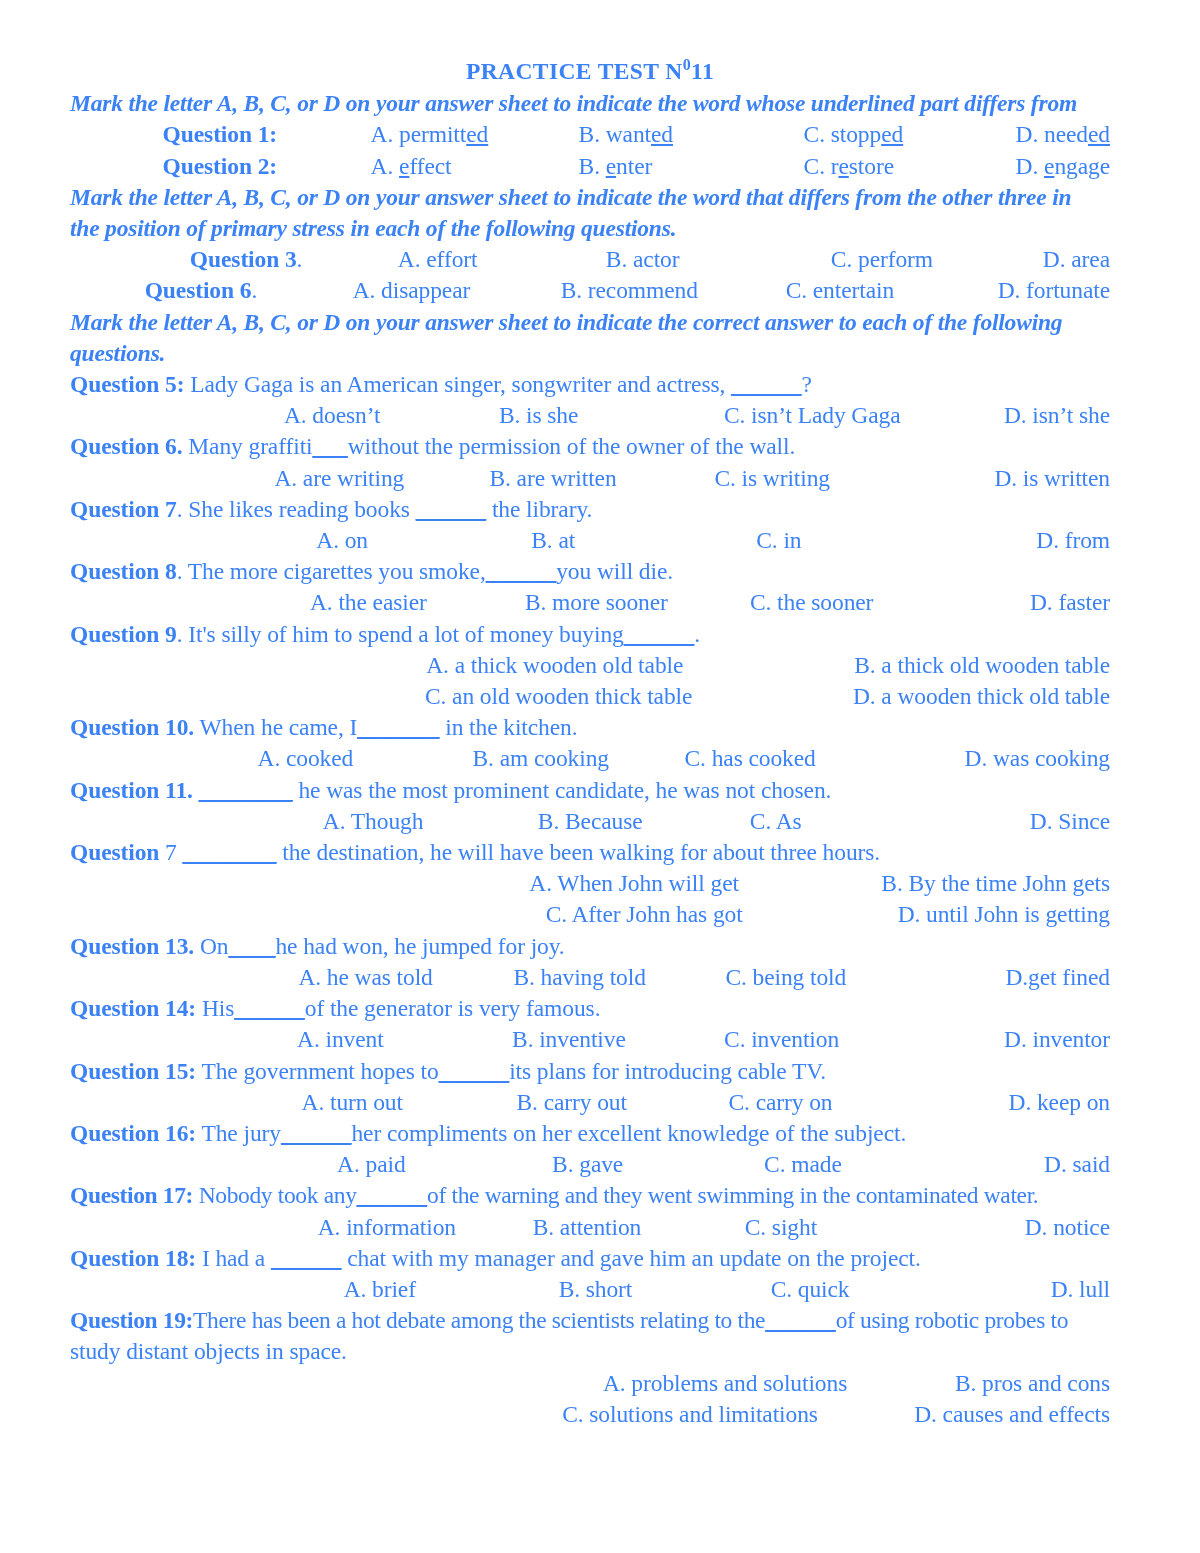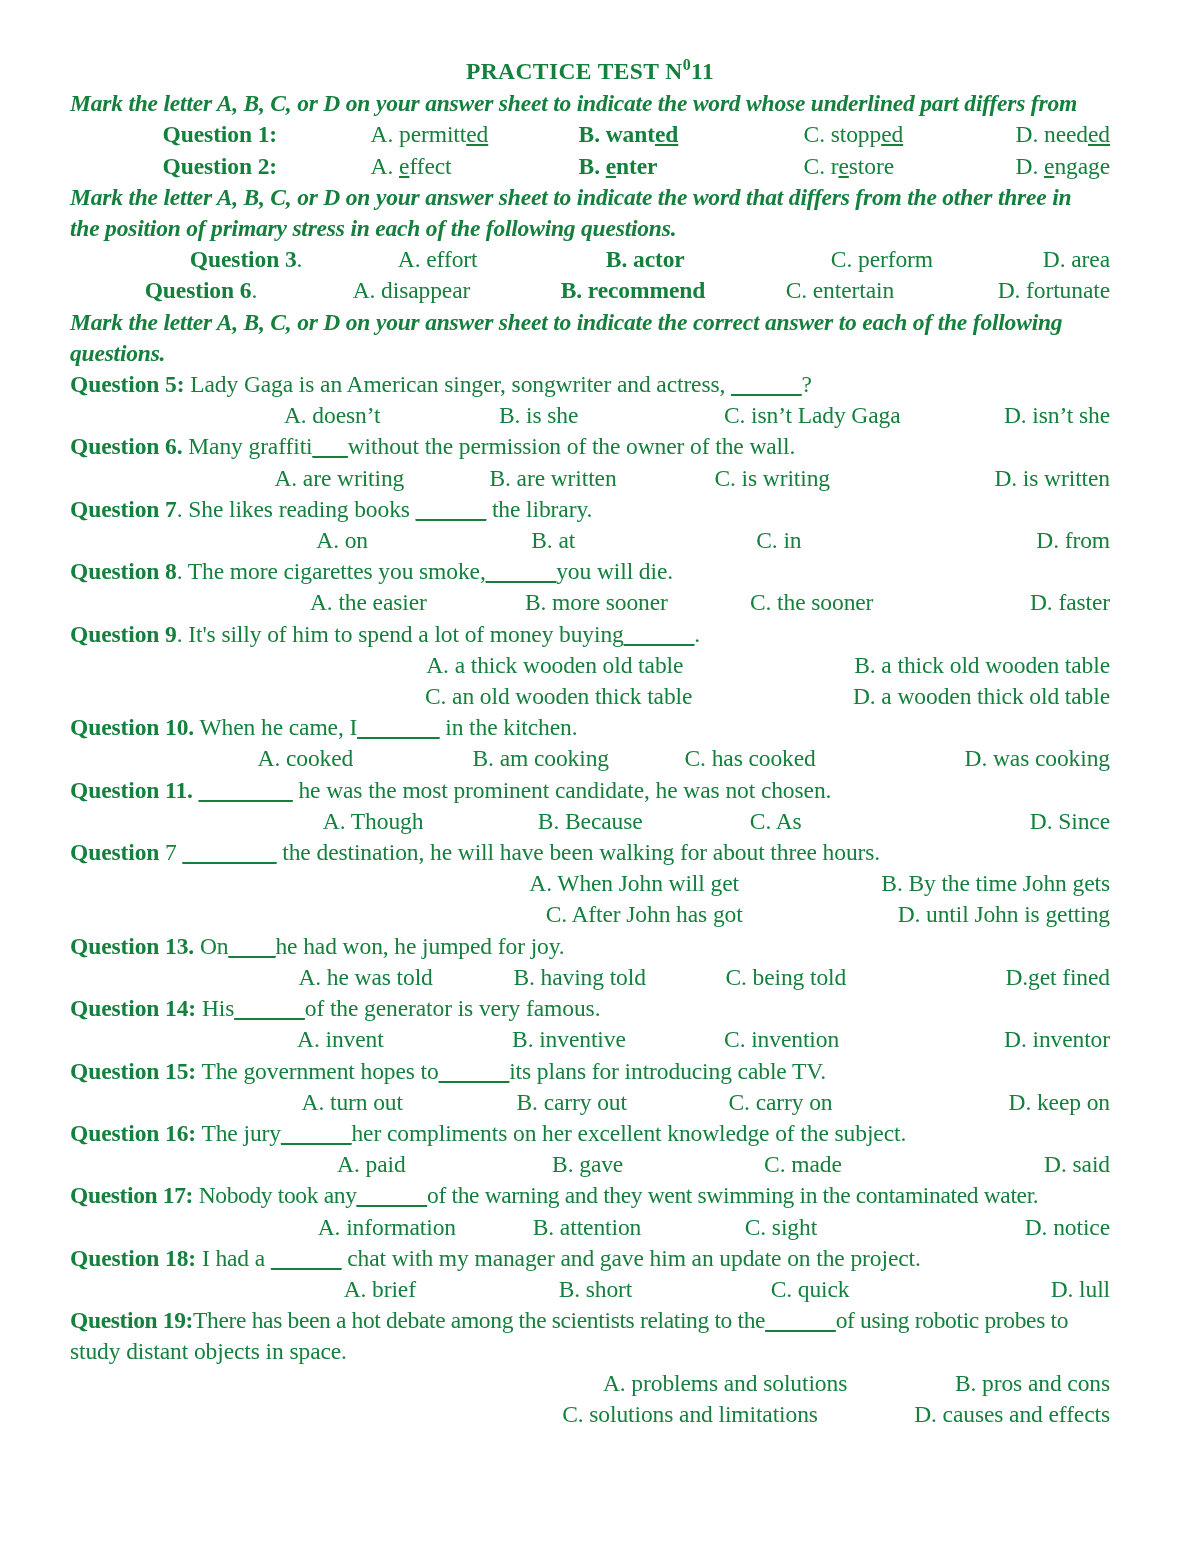--- a/index.html
+++ b/index.html
@@ -7,21 +7,21 @@
     margin: 0;
     padding: 0;
     background: #ffffff;
   }
   .page {
     position: relative;
     width: 1200px;
     height: 1553px;
     background: #ffffff;
     font-family: "Liberation Serif", "DejaVu Serif", serif;
-    color: #15803d;
+    color: #3b82f6;
     box-sizing: border-box;
     padding: 0;
     overflow: hidden;
   }
   .content {
     position: absolute;
     left: 70px;
     top: 56px;
     width: 1040px;
   }
@@ -78,21 +78,21 @@
 
   
   .c4 > span:nth-child(1) { width: 215px; }
   .c4 > span:nth-child(2) { width: 225px; }
   .c4 > span:nth-child(3) { width: 280px; }
   .c4 > span:nth-child(4) { width: auto; }
 
   
   .ql4 > span:nth-child(1) { width: 208px; }
   .ql4 > span:nth-child(2) { width: 208px; }
-  .ql4 > span:nth-child(3) { width: 225px; font-weight: bold; }
+  .ql4 > span:nth-child(3) { width: 225px; }
   .ql4 > span:nth-child(4) { width: 212px; }
   .ql4 > span:nth-child(5) { width: auto; }
 
   
   .c2 > span:nth-child(1) { width: 428px; }
   .c2 > span:nth-child(2) { width: auto; }
 
   
   .indent { padding-left: 68px; }
 

